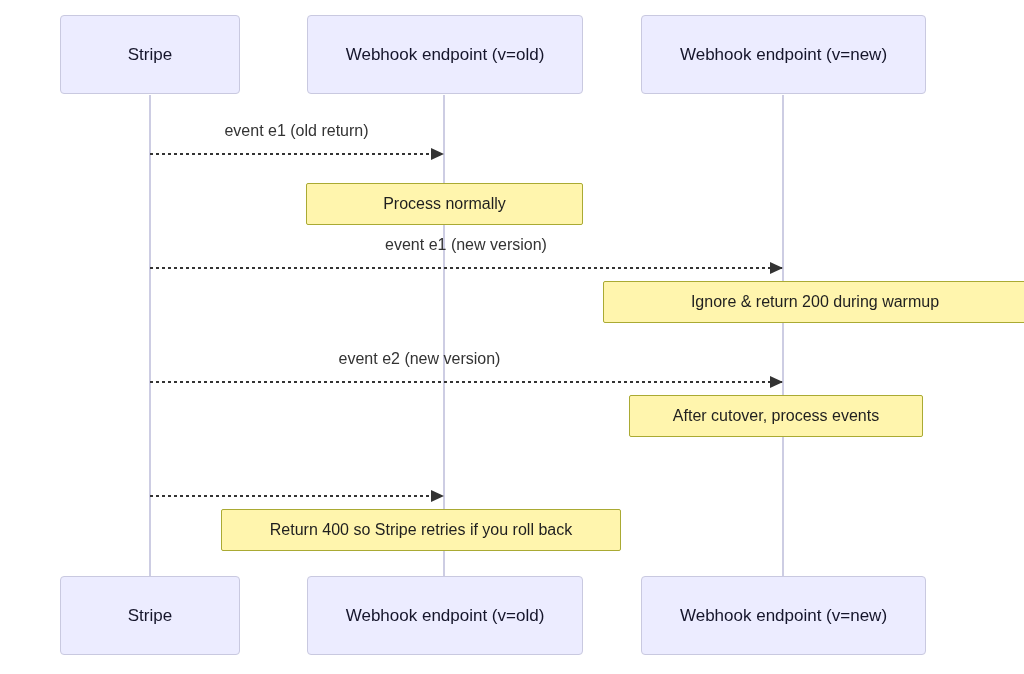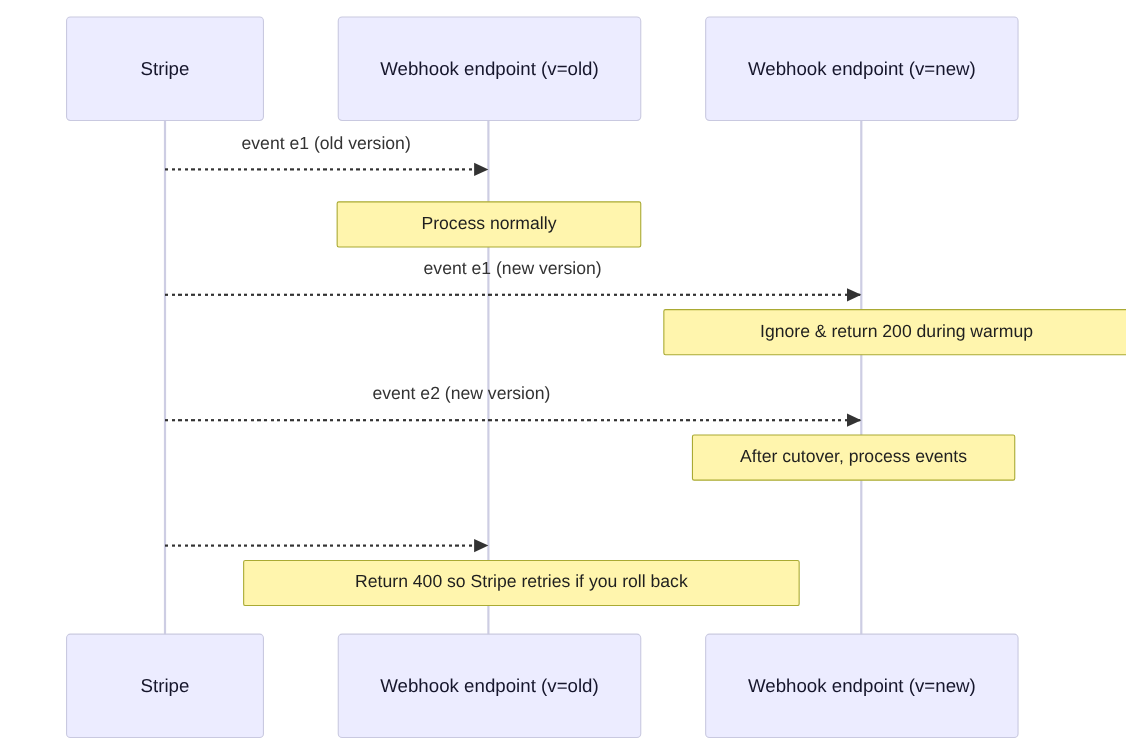--- a/index.html
+++ b/index.html
@@ -13,21 +13,21 @@
   }
   .lifeline {
     position: absolute;
     top: 95px;
     height: 482px;
     width: 2px;
     background: var(--lifeline, #cdcde3);
   }
   .actor {
     position: absolute;
-    height: 95px;
+    height: 79px;
     background: var(--actor-fill, #ECECFF);
     border: 1px solid var(--actor-border, #c9c9e0);
     border-radius: 4px;
     display: flex;
     align-items: center;
     justify-content: center;
     font-size: 17px;
     color: #15152b;
     box-sizing: border-box;
   }
@@ -82,21 +82,21 @@
   <div class="actor" style="left:60px;top:15px;width:180px">
     <span>Stripe</span>
   </div>
   <div class="actor" style="left:307px;top:15px;width:276px">
     <span>Webhook endpoint (v=old)</span>
   </div>
   <div class="actor" style="left:641px;top:15px;width:285px">
     <span>Webhook endpoint (v=new)</span>
   </div>
 
-  <div class="msg-label" style="left:150px;top:120px;width:293px">event e1 (old version)</div>
+  <div class="msg-label" style="left:150px;top:120px;width:293px">event e1 (old return)</div>
   <div class="msg-arrow" style="left:150px;top:153px;width:293px">
     <i class="head"></i>
   </div>
 
   <div class="note" style="left:306px;top:183px;width:277px">Process normally</div>
 
   <div class="msg-label" style="left:150px;top:234px;width:632px">event e1 (new version)</div>
   <div class="msg-arrow" style="left:150px;top:267px;width:632px">
     <i class="head"></i>
   </div>
@@ -107,21 +107,21 @@
   <div class="msg-arrow" style="left:150px;top:381px;width:632px">
     <i class="head"></i>
   </div>
 
   <div class="note" style="left:629px;top:395px;width:294px">After cutover, process events</div>
 
   <div class="msg-arrow" style="left:150px;top:495px;width:293px">
     <i class="head"></i>
   </div>
 
-  <div class="note" style="left:221px;top:509px;width:506px">Return 400 so Stripe retries if you roll back</div>
+  <div class="note" style="left:221px;top:509px;width:400px">Return 400 so Stripe retries if you roll back</div>
 
   <div class="actor" style="left:60px;top:576px;width:180px">
     <span>Stripe</span>
   </div>
   <div class="actor" style="left:307px;top:576px;width:276px">
     <span>Webhook endpoint (v=old)</span>
   </div>
   <div class="actor" style="left:641px;top:576px;width:285px">
     <span>Webhook endpoint (v=new)</span>
   </div>

